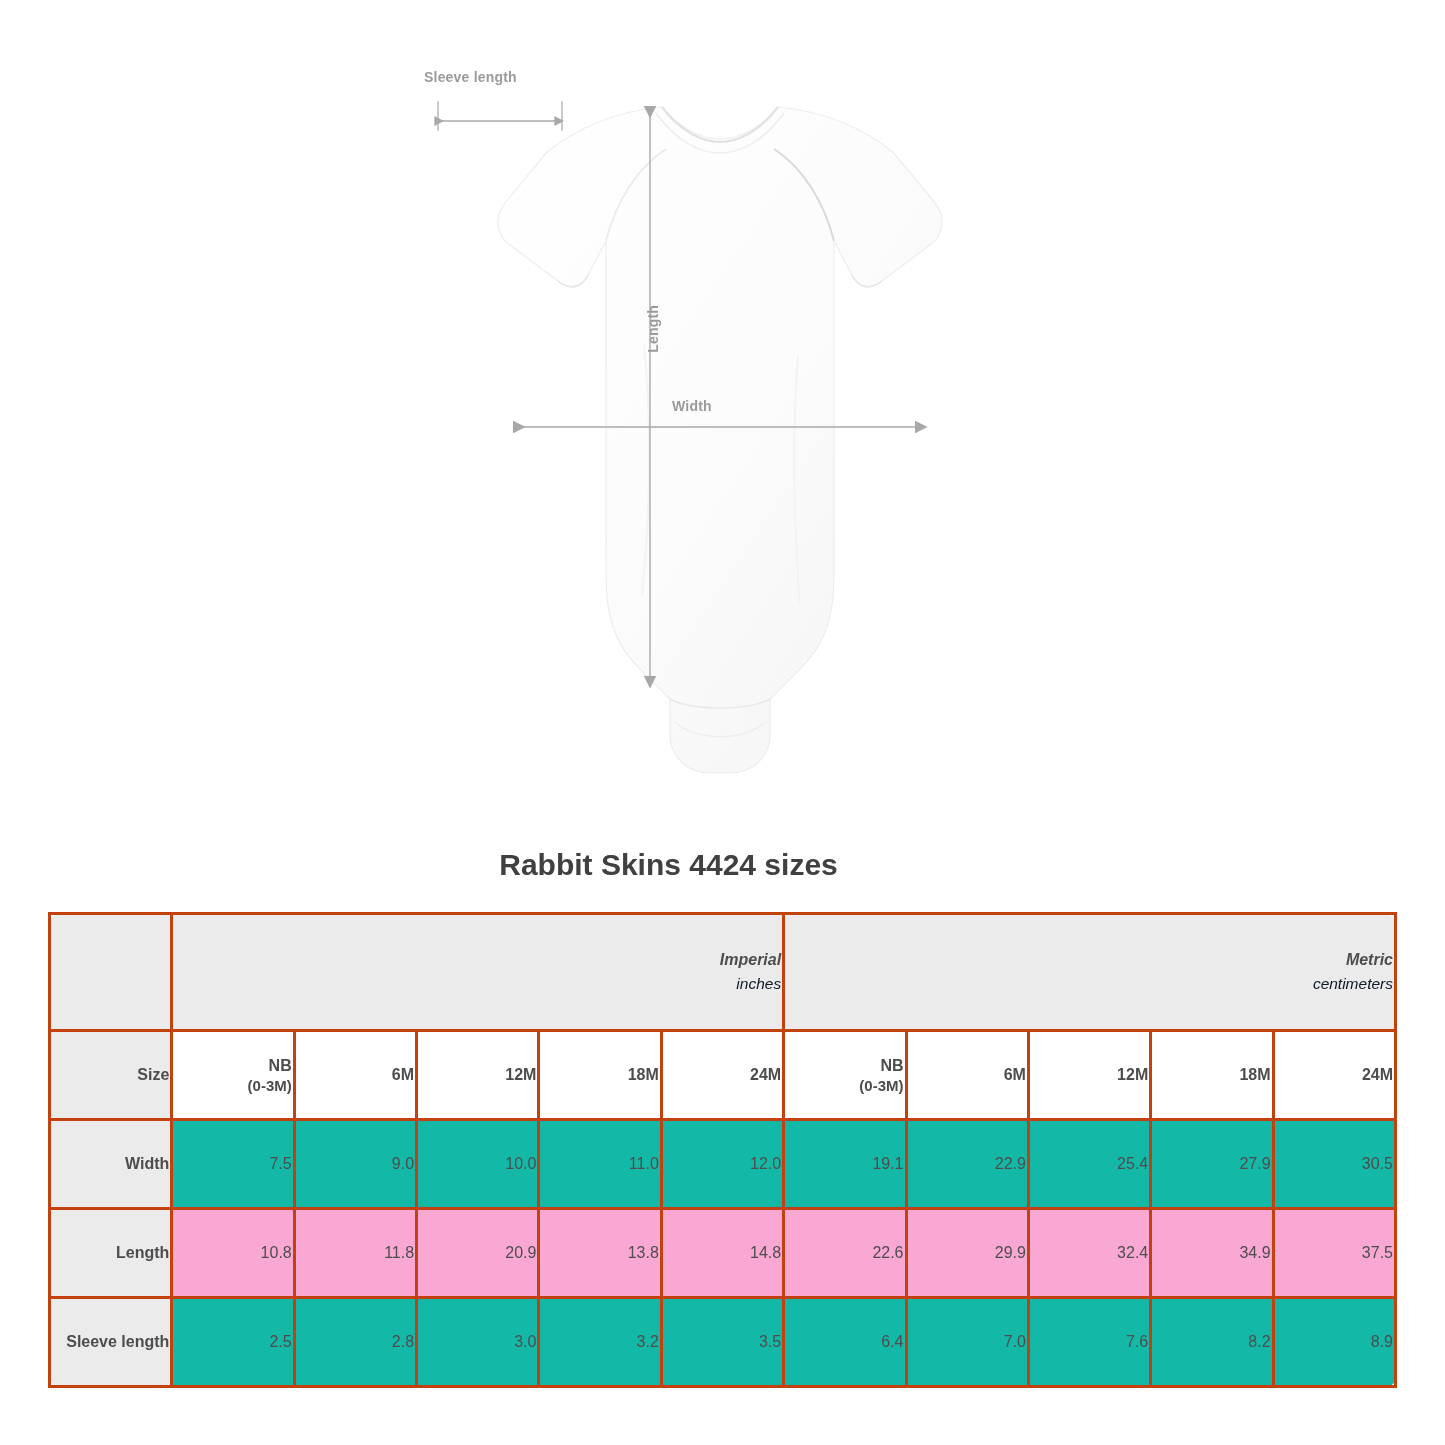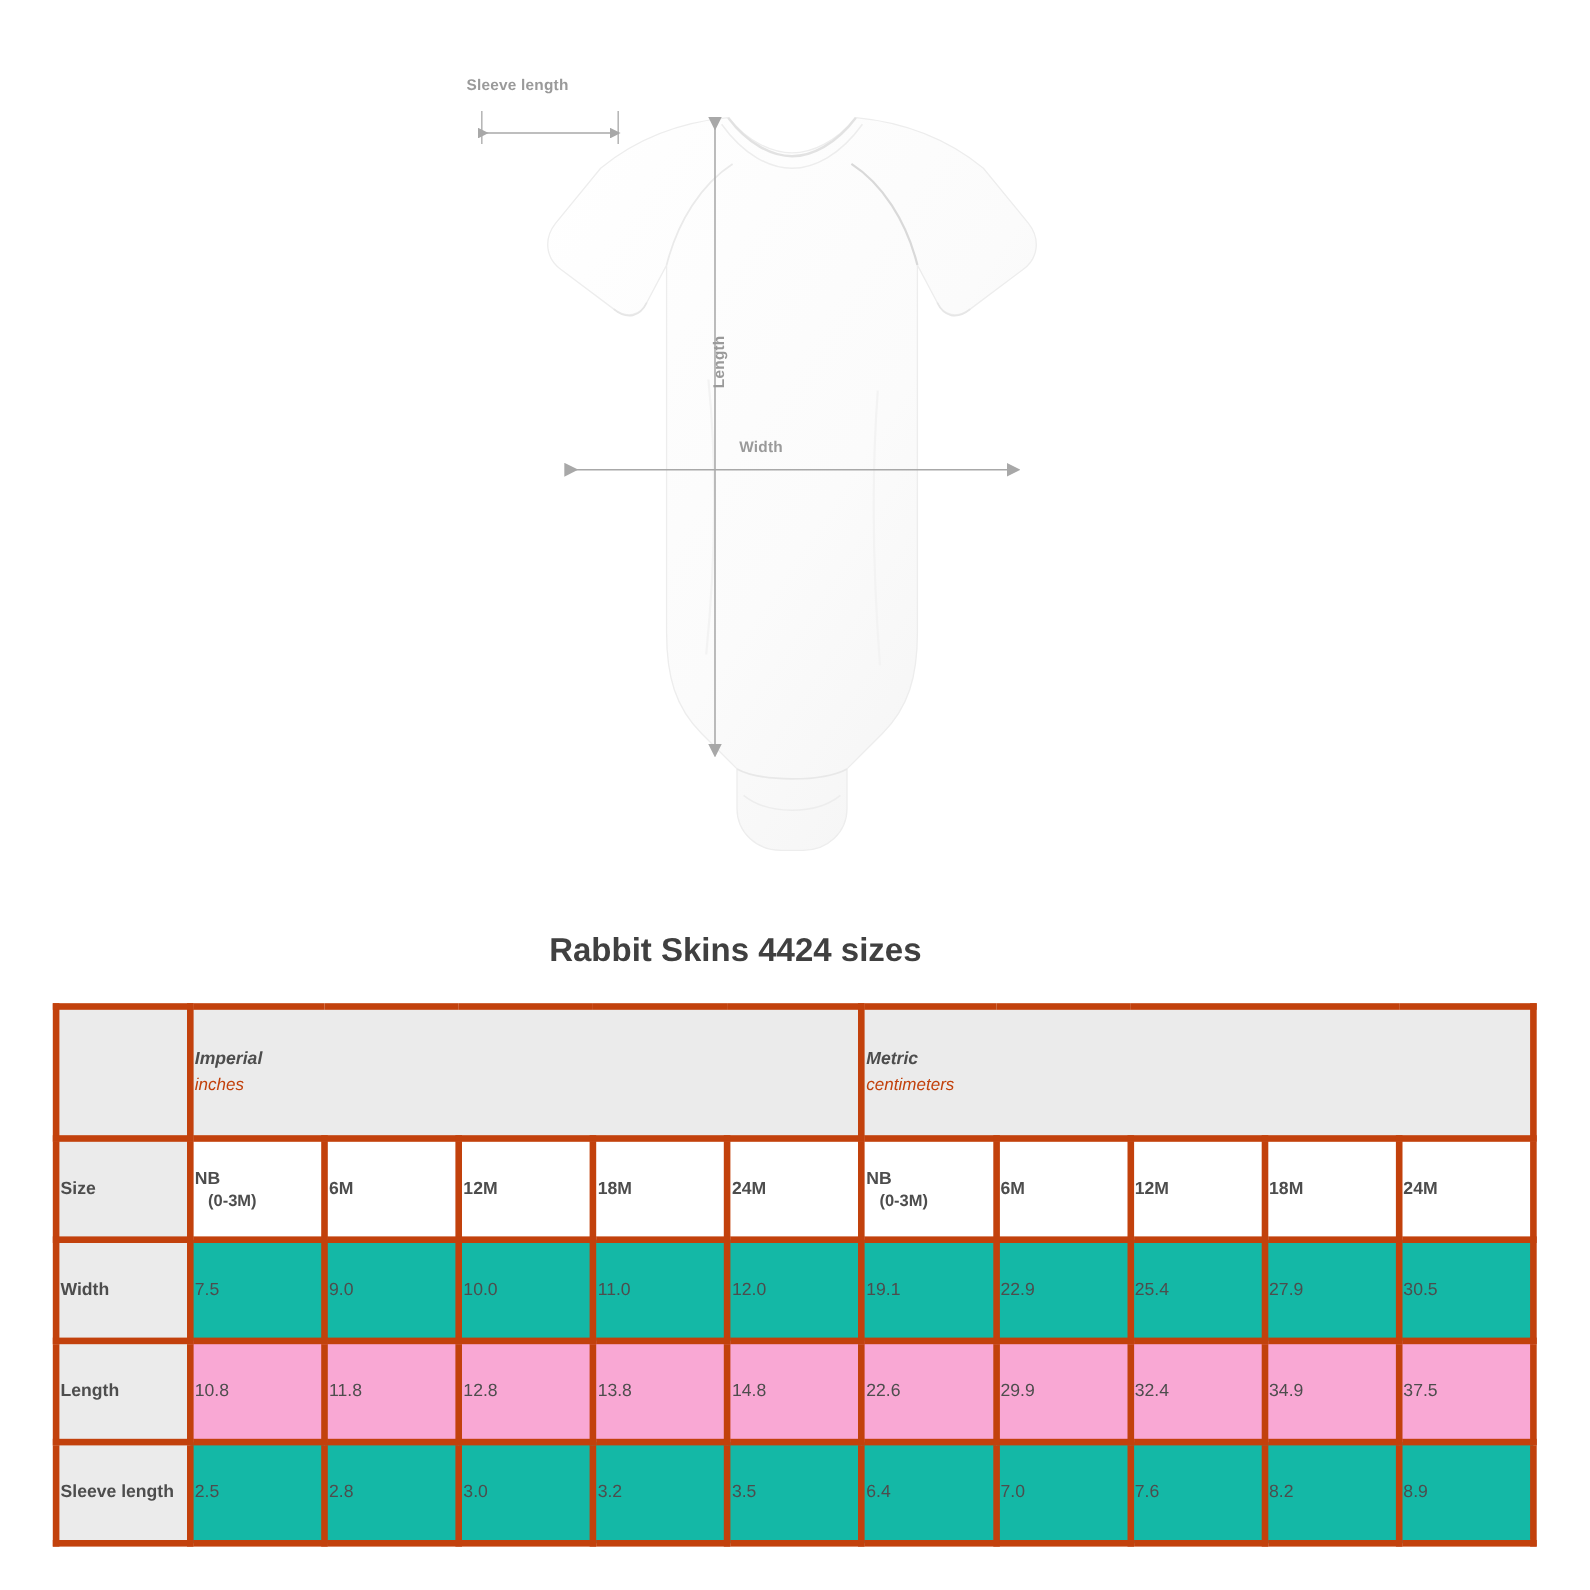--- a/index.html
+++ b/index.html
@@ -74,40 +74,40 @@
   
   .table-wrap {
     margin: 30px 48px 0 48px;
   }
   table.size-table {
     width: 1349px;
     border-collapse: collapse;
     table-layout: fixed;
   }
   table.size-table td, table.size-table th {
-    border: 6px solid #c2410c;
-    text-align: left;
+    border: 3px solid #c2410c;
+    text-align: right;
     vertical-align: middle;
     font-size: 16px;
     color: #4d4d4d;
   }
   .unit-head {
     background: #ebebeb;
     height: 112px;
     font-weight: bold;
     font-style: italic;
     font-size: 25px;
     color: #6d6d6d;
   }
   .unit-head .unit-sub {
     display: block;
     font-size: 15.5px;
     font-weight: normal;
     font-style: italic;
-    color: #c2410c;
+    color: #0f172a;
     margin-top: 6px;
   }
   .corner-cell {
     background: #ebebeb;
     border-top-left-radius: 10px;
   }
   .unit-head.metric-head { border-top-right-radius: 10px; }
 
   .row-head {
     background: #ebebeb;
@@ -271,21 +271,21 @@
           <td>22.9</td>
           <td>25.4</td>
           <td>27.9</td>
           <td>30.5</td>
         </tr>
 
         <tr class="data-row plain">
           <td class="row-head">Length</td>
           <td>10.8</td>
           <td>11.8</td>
-          <td>12.8</td>
+          <td>20.9</td>
           <td>13.8</td>
           <td>14.8</td>
           <td>22.6</td>
           <td>29.9</td>
           <td>32.4</td>
           <td>34.9</td>
           <td>37.5</td>
         </tr>
 
         <tr class="data-row alt">

